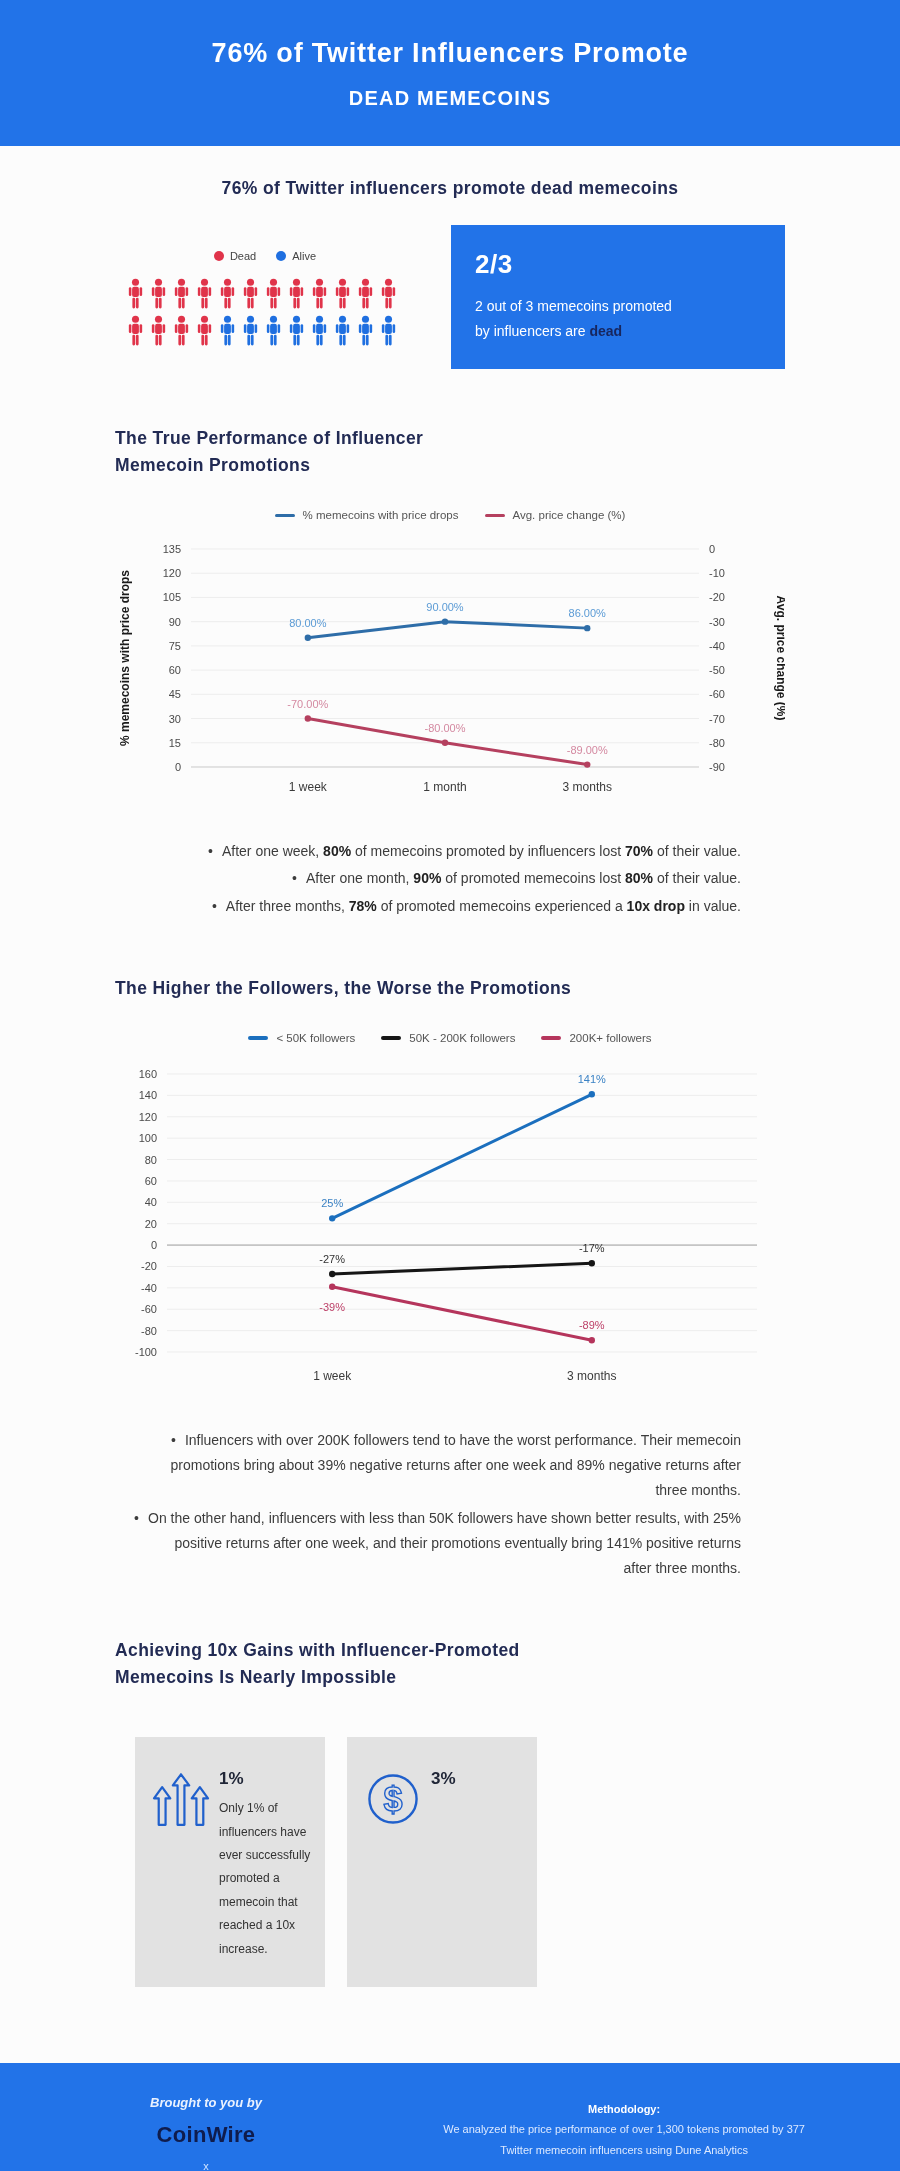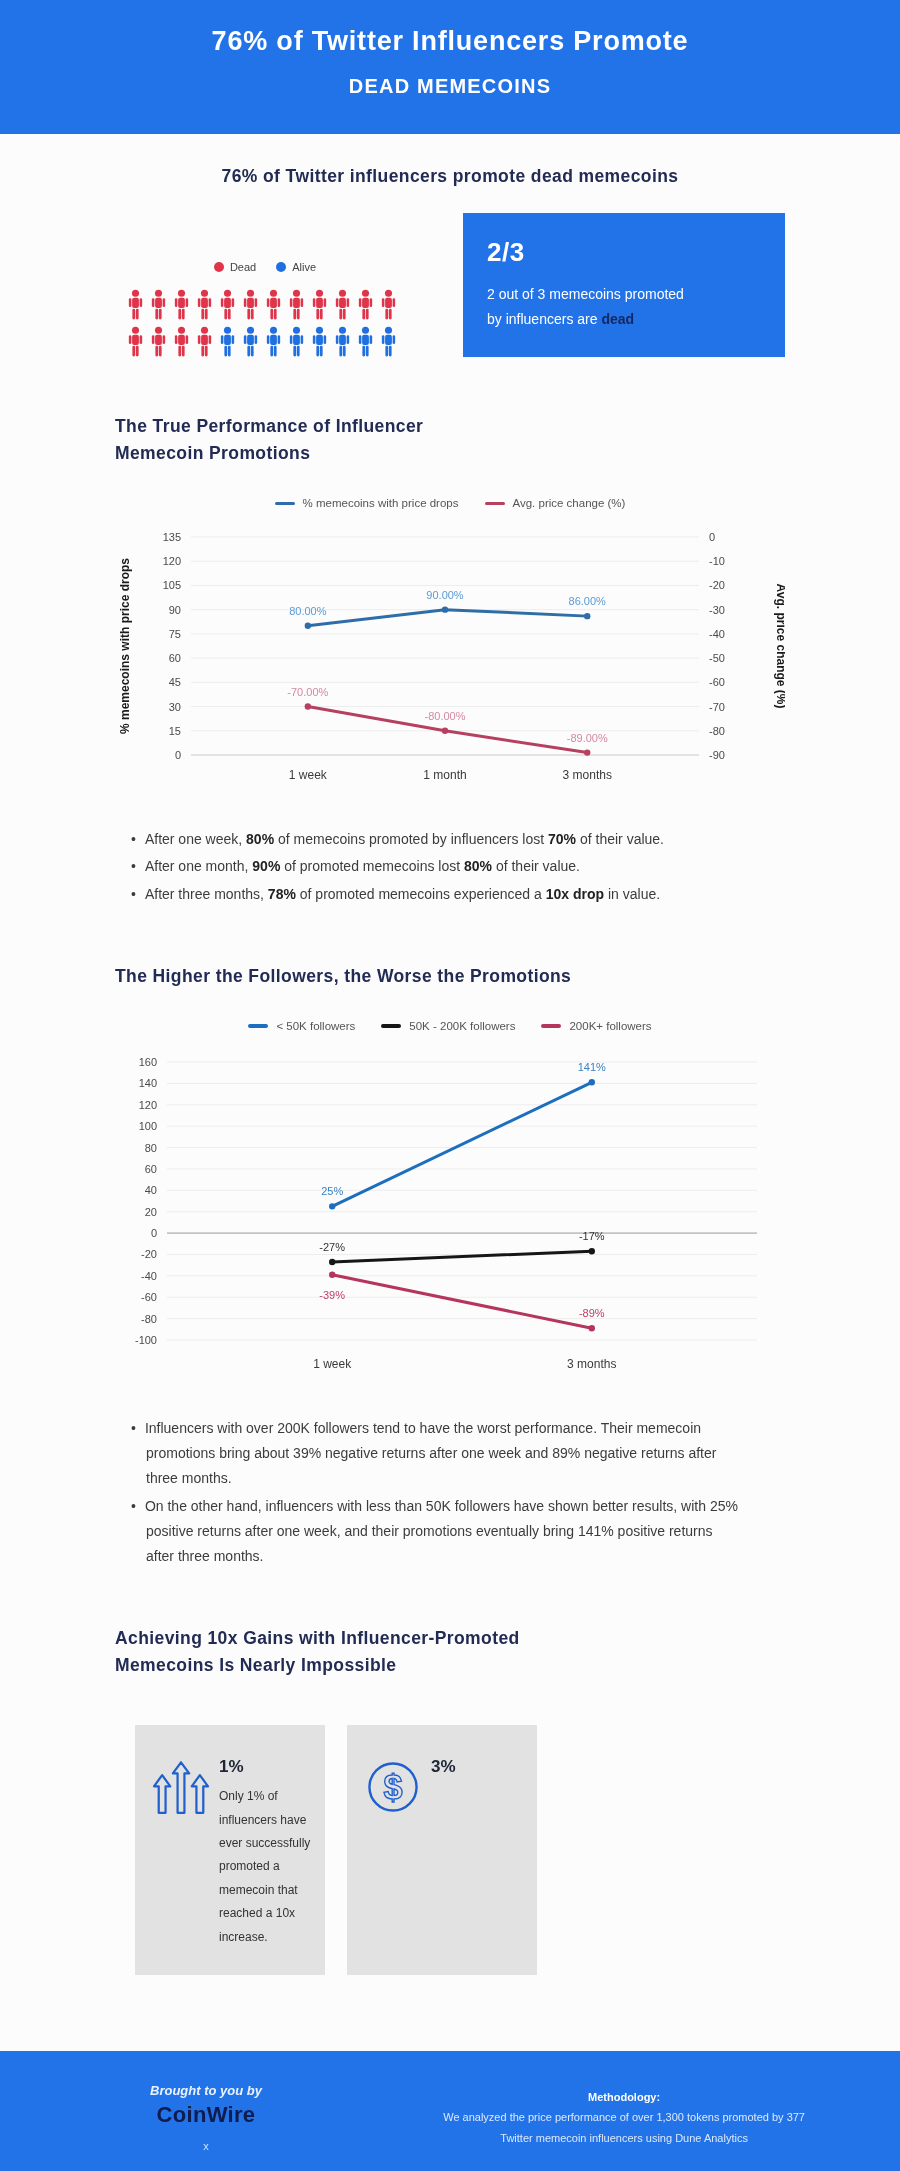--- a/index.html
+++ b/index.html
@@ -1,30 +1,30 @@
 <!DOCTYPE html>
 <html><head>
 <meta charset="utf-8">
 <style>
   html,body{margin:0;padding:0;background:#fcfcfc;}
   body{font-family:"Liberation Sans",sans-serif;}
   .page{width:900px;margin:0 auto;background:#fcfcfc;overflow:hidden;}
 
   
-  .hero{background:#2273e8;padding:26px 20px 36px;text-align:center;}
+  .hero{background:#2273e8;padding:38px 20px 36px;text-align:center;}
   .hero .t1{color:#fff;font-size:27px;font-weight:700;letter-spacing:.8px;}
   .hero .t2{color:#fff;font-size:20px;font-weight:700;letter-spacing:1.2px;margin-top:18px;}
 
   
   h2{color:#222b54;font-size:17.5px;font-weight:700;letter-spacing:.4px;margin:0;}
   .s1 h2{text-align:center;margin:32px 0 26px;}
   h2.left{text-align:left;margin:56px 115px 0;line-height:1.55;}
 
   
-  .s1-row{display:flex;align-items:flex-end;gap:48px;padding:0 115px;}
+  .s1-row{display:flex;align-items:center;gap:36px;padding:0 115px;}
   .picto-col{width:300px;flex:0 0 auto;padding-top:2px;}
   .picto-legend{display:flex;justify-content:center;gap:20px;font-size:11px;color:#444;margin-bottom:16px;align-items:center;}
   .picto-legend .lg{display:flex;align-items:center;gap:6px;}
   .dot{width:10px;height:10px;border-radius:50%;display:inline-block;}
   .picto-grid{width:276px;margin:0 auto;display:flex;flex-wrap:wrap;gap:6px 6px;justify-content:flex-start;}
   .picto-grid svg{display:block;}
   .stat-card{flex:1;background:#2273e8;color:#fff;padding:24px 24px 26px;min-height:78px;}
   .stat-big{font-size:26px;font-weight:700;letter-spacing:.5px;}
   .stat-line{font-size:14px;line-height:1.75;margin:14px 0 0;}
   .stat-line .hl{color:#17265e;font-weight:700;}
@@ -32,36 +32,36 @@
   
   .chart-block{margin:30px 115px 0;width:670px;}
   .chart-legend{display:flex;justify-content:center;gap:26px;font-size:11.5px;color:#555;margin-bottom:14px;align-items:center;}
   .lg-item{display:flex;align-items:center;gap:8px;}
   .lg-dash{width:20px;height:3.5px;border-radius:2px;display:inline-block;}
   svg text{font-family:"Liberation Sans",sans-serif;}
 
   
   ul.bullets{list-style:none;margin:36px 115px 0;padding:0 0 0 16px;max-width:610px;
     font-size:14px;color:#3c3c3c;line-height:1.8;}
-  ul.bullets li{padding-left:15px;text-indent:-15px;margin-bottom:2px;}
+  ul.bullets li{padding-left:15px;text-indent:-15px;margin-bottom:2px;text-align:right;}
   ul.bullets li::before{content:"\2022";margin-right:9px;color:#3c3c3c;}
   ul.bullets b{color:#222;}
 
   
   .cards{display:flex;gap:22px;margin:46px 0 0 135px;}
   .card{width:190px;box-sizing:border-box;background:#e2e2e2;padding:30px 14px 26px 16px;display:flex;gap:8px;align-items:flex-start;}
   .card .icon{flex:0 0 60px;padding-top:2px;}
   .card .stat{font-size:17px;font-weight:700;color:#202637;margin:2px 0 8px;}
   .card p{font-size:12px;line-height:1.95;color:#333;margin:0;}
 
   
   .footer{background:#2273e8;margin-top:76px;padding:32px 95px 46px 150px;display:flex;justify-content:space-between;align-items:flex-start;}
   .f-left{text-align:center;}
   .brought{font-size:13px;font-style:italic;font-weight:700;color:#eaf2ff;}
-  .coinwire{font-size:22px;font-weight:700;color:#0f1c4d;margin-top:4px;letter-spacing:.3px;}
+  .coinwire{font-size:22px;font-weight:700;color:#0f1c4d;margin-top:12px;letter-spacing:.3px;}
   .fx{font-size:11px;color:#cfe4ff;margin:12px 0 8px;}
   .f-right{text-align:center;font-size:11px;line-height:1.85;color:#dce9ff;max-width:430px;padding-top:4px;}
   .f-right .mlabel{font-weight:700;color:#fff;}
 </style>
 </head>
 <body>
 
 <div class="page">
 
   <header class="hero">

